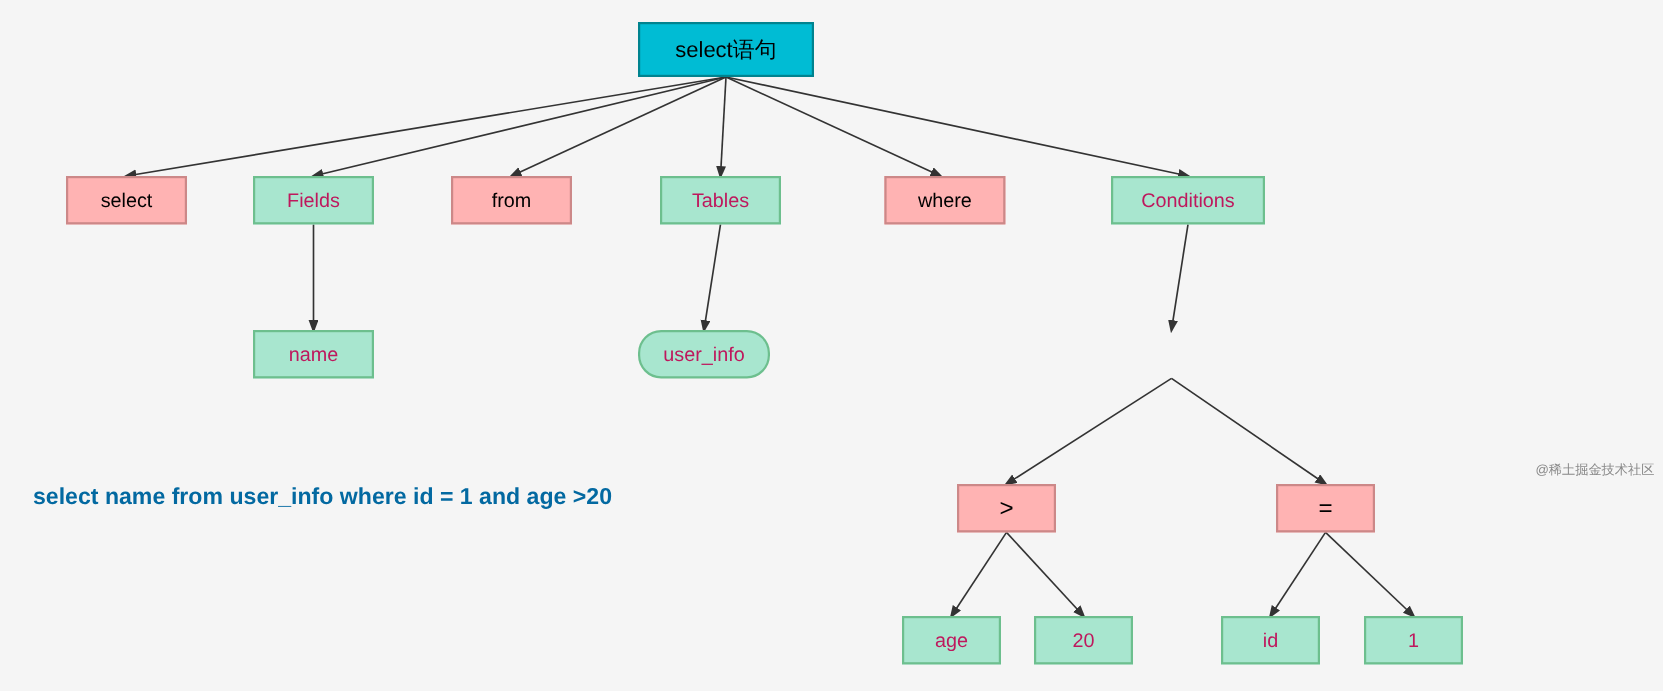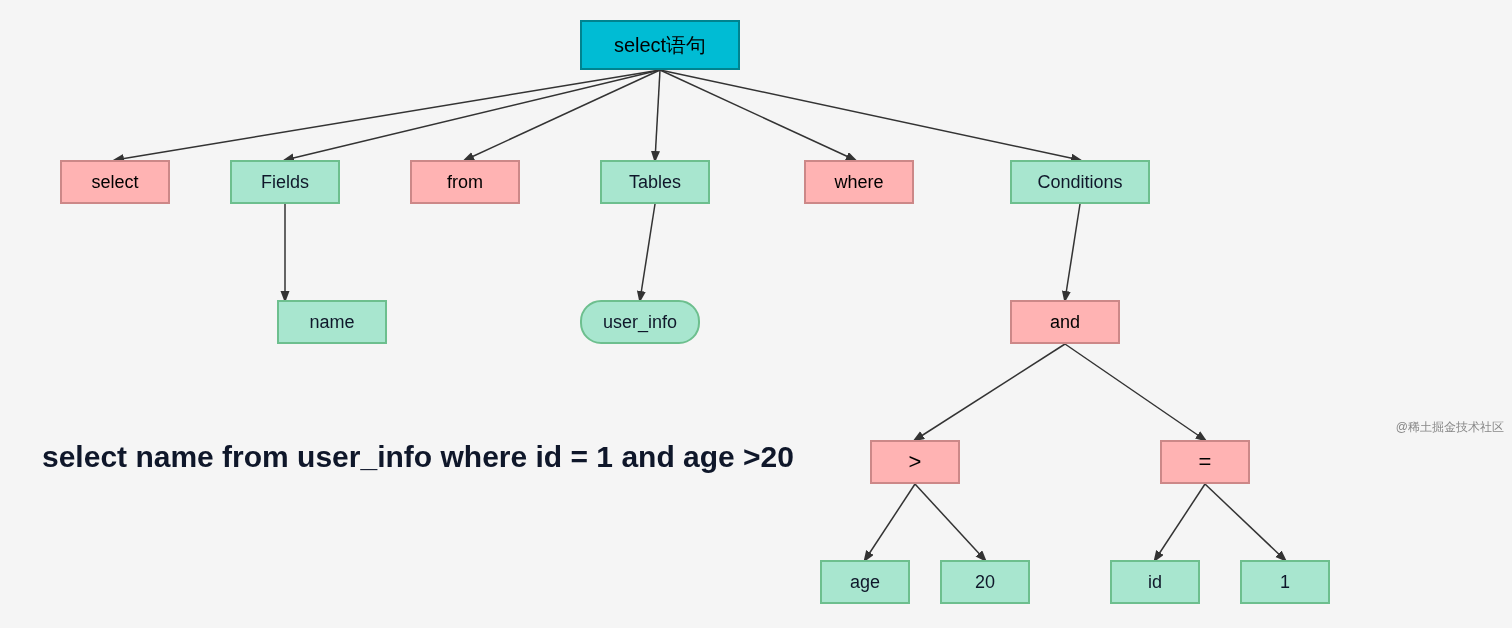--- a/index.html
+++ b/index.html
@@ -45,32 +45,31 @@
     }
 
     .node-pink {
       background: #ffb3b3;
       color: #000;
       border-color: #cc8888;
     }
 
     .node-green {
       background: #a8e6cf;
-      color: #0f172a;
+      color: #be185d;
       border-color: #6dbf8e;
     }
 
     .sql-text {
       position: absolute;
-      color: #0f172a;
-      font-size: 30px;
+      color: #0369a1;
+      font-size: 21px;
       font-weight: bold;
       left: 30px;
       top: 440px;
-      margin-left: 12px;
     }
 
     .watermark {
       position: absolute;
       bottom: 8px;
       right: 8px;
       font-size: 12px;
       color: #888;
     }
   </style>
@@ -139,31 +138,28 @@
   </div>
 
   <div class="node node-pink" style="left:804px; top:160px; width:110px; height:44px;">
     <span>where</span>
   </div>
 
   <div class="node node-green" style="left:1010px; top:160px; width:140px; height:44px;">
     <span>Conditions</span>
   </div>
 
-  <div class="node node-green" style="left:230px; top:300px; width:110px; height:44px;margin-left:47px;">
+  <div class="node node-green" style="left:230px; top:300px; width:110px; height:44px;">
     <span>name</span>
   </div>
 
   <div class="node node-green" style="left:580px; top:300px; width:120px; height:44px;border-radius:21px;">
     <span>user_info</span>
   </div>
 
-  <div class="node node-pink" style="left:1010px; top:300px; width:110px; height:44px;">
-    <span>and</span>
-  </div>
 
   <div class="node node-pink" style="left:870px; top:440px; width:90px; height:44px; font-size:22px;">
     <span>&gt;</span>
   </div>
 
   <div class="node node-pink" style="left:1160px; top:440px; width:90px; height:44px; font-size:22px;">
     <span>=</span>
   </div>
 
   <div class="node node-green" style="left:820px; top:560px; width:90px; height:44px;">

